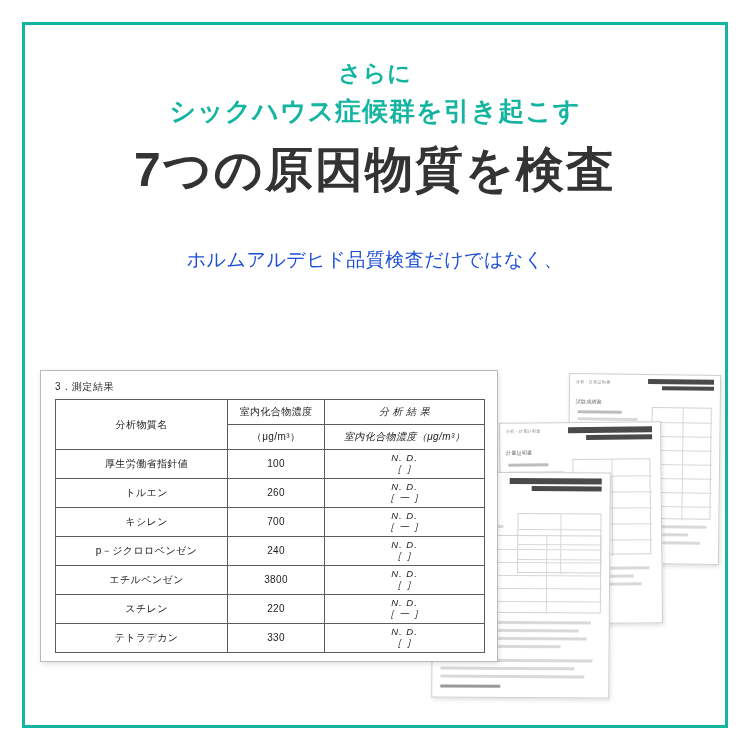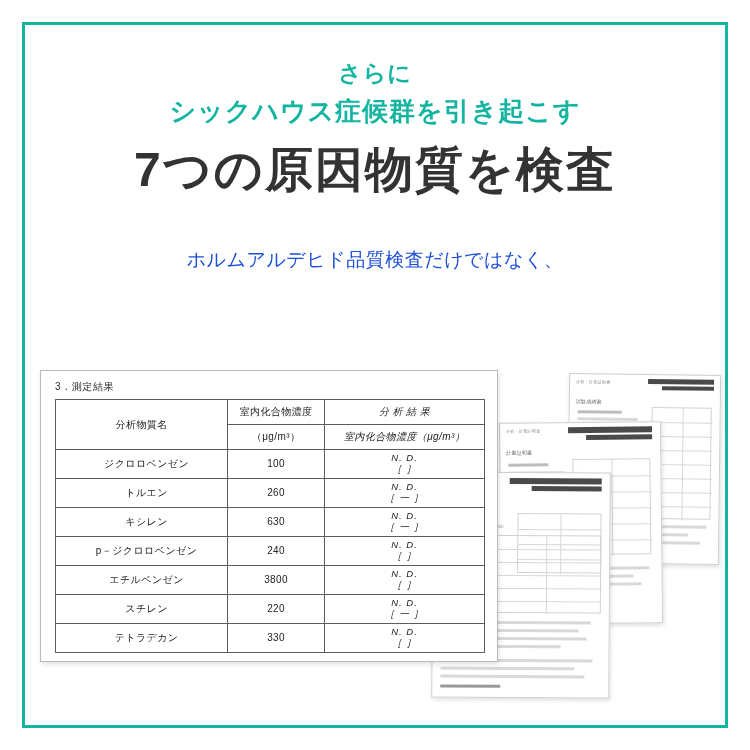--- a/index.html
+++ b/index.html
@@ -320,38 +320,38 @@
             <th class="col-val">室内化合物濃度</th>
             <th class="col-res">分 析 結 果</th>
           </tr>
           <tr>
             <th class="col-val hdr-sub">（μg/m³）</th>
             <th class="col-res hdr-sub">室内化合物濃度（μg/m³）</th>
           </tr>
         </thead>
         <tbody>
           <tr>
-            <td class="col-name">ジクロロベンゼン</td>
+            <td class="col-name">厚生労働省指針値</td>
             <td class="col-val">100</td>
             <td class="col-res nd-cell">
               <div class="nd-top">N. D.</div>
               <div class="nd-bot">［  ］</div>
             </td>
           </tr>
           <tr>
             <td class="col-name">トルエン</td>
             <td class="col-val">260</td>
             <td class="col-res nd-cell">
               <div class="nd-top">N. D.</div>
               <div class="nd-bot">［ 一 ］</div>
             </td>
           </tr>
           <tr>
             <td class="col-name">キシレン</td>
-            <td class="col-val">630</td>
+            <td class="col-val">700</td>
             <td class="col-res nd-cell">
               <div class="nd-top">N. D.</div>
               <div class="nd-bot">［ 一 ］</div>
             </td>
           </tr>
           <tr>
             <td class="col-name">p－ジクロロベンゼン</td>
             <td class="col-val">240</td>
             <td class="col-res nd-cell">
               <div class="nd-top">N. D.</div>

